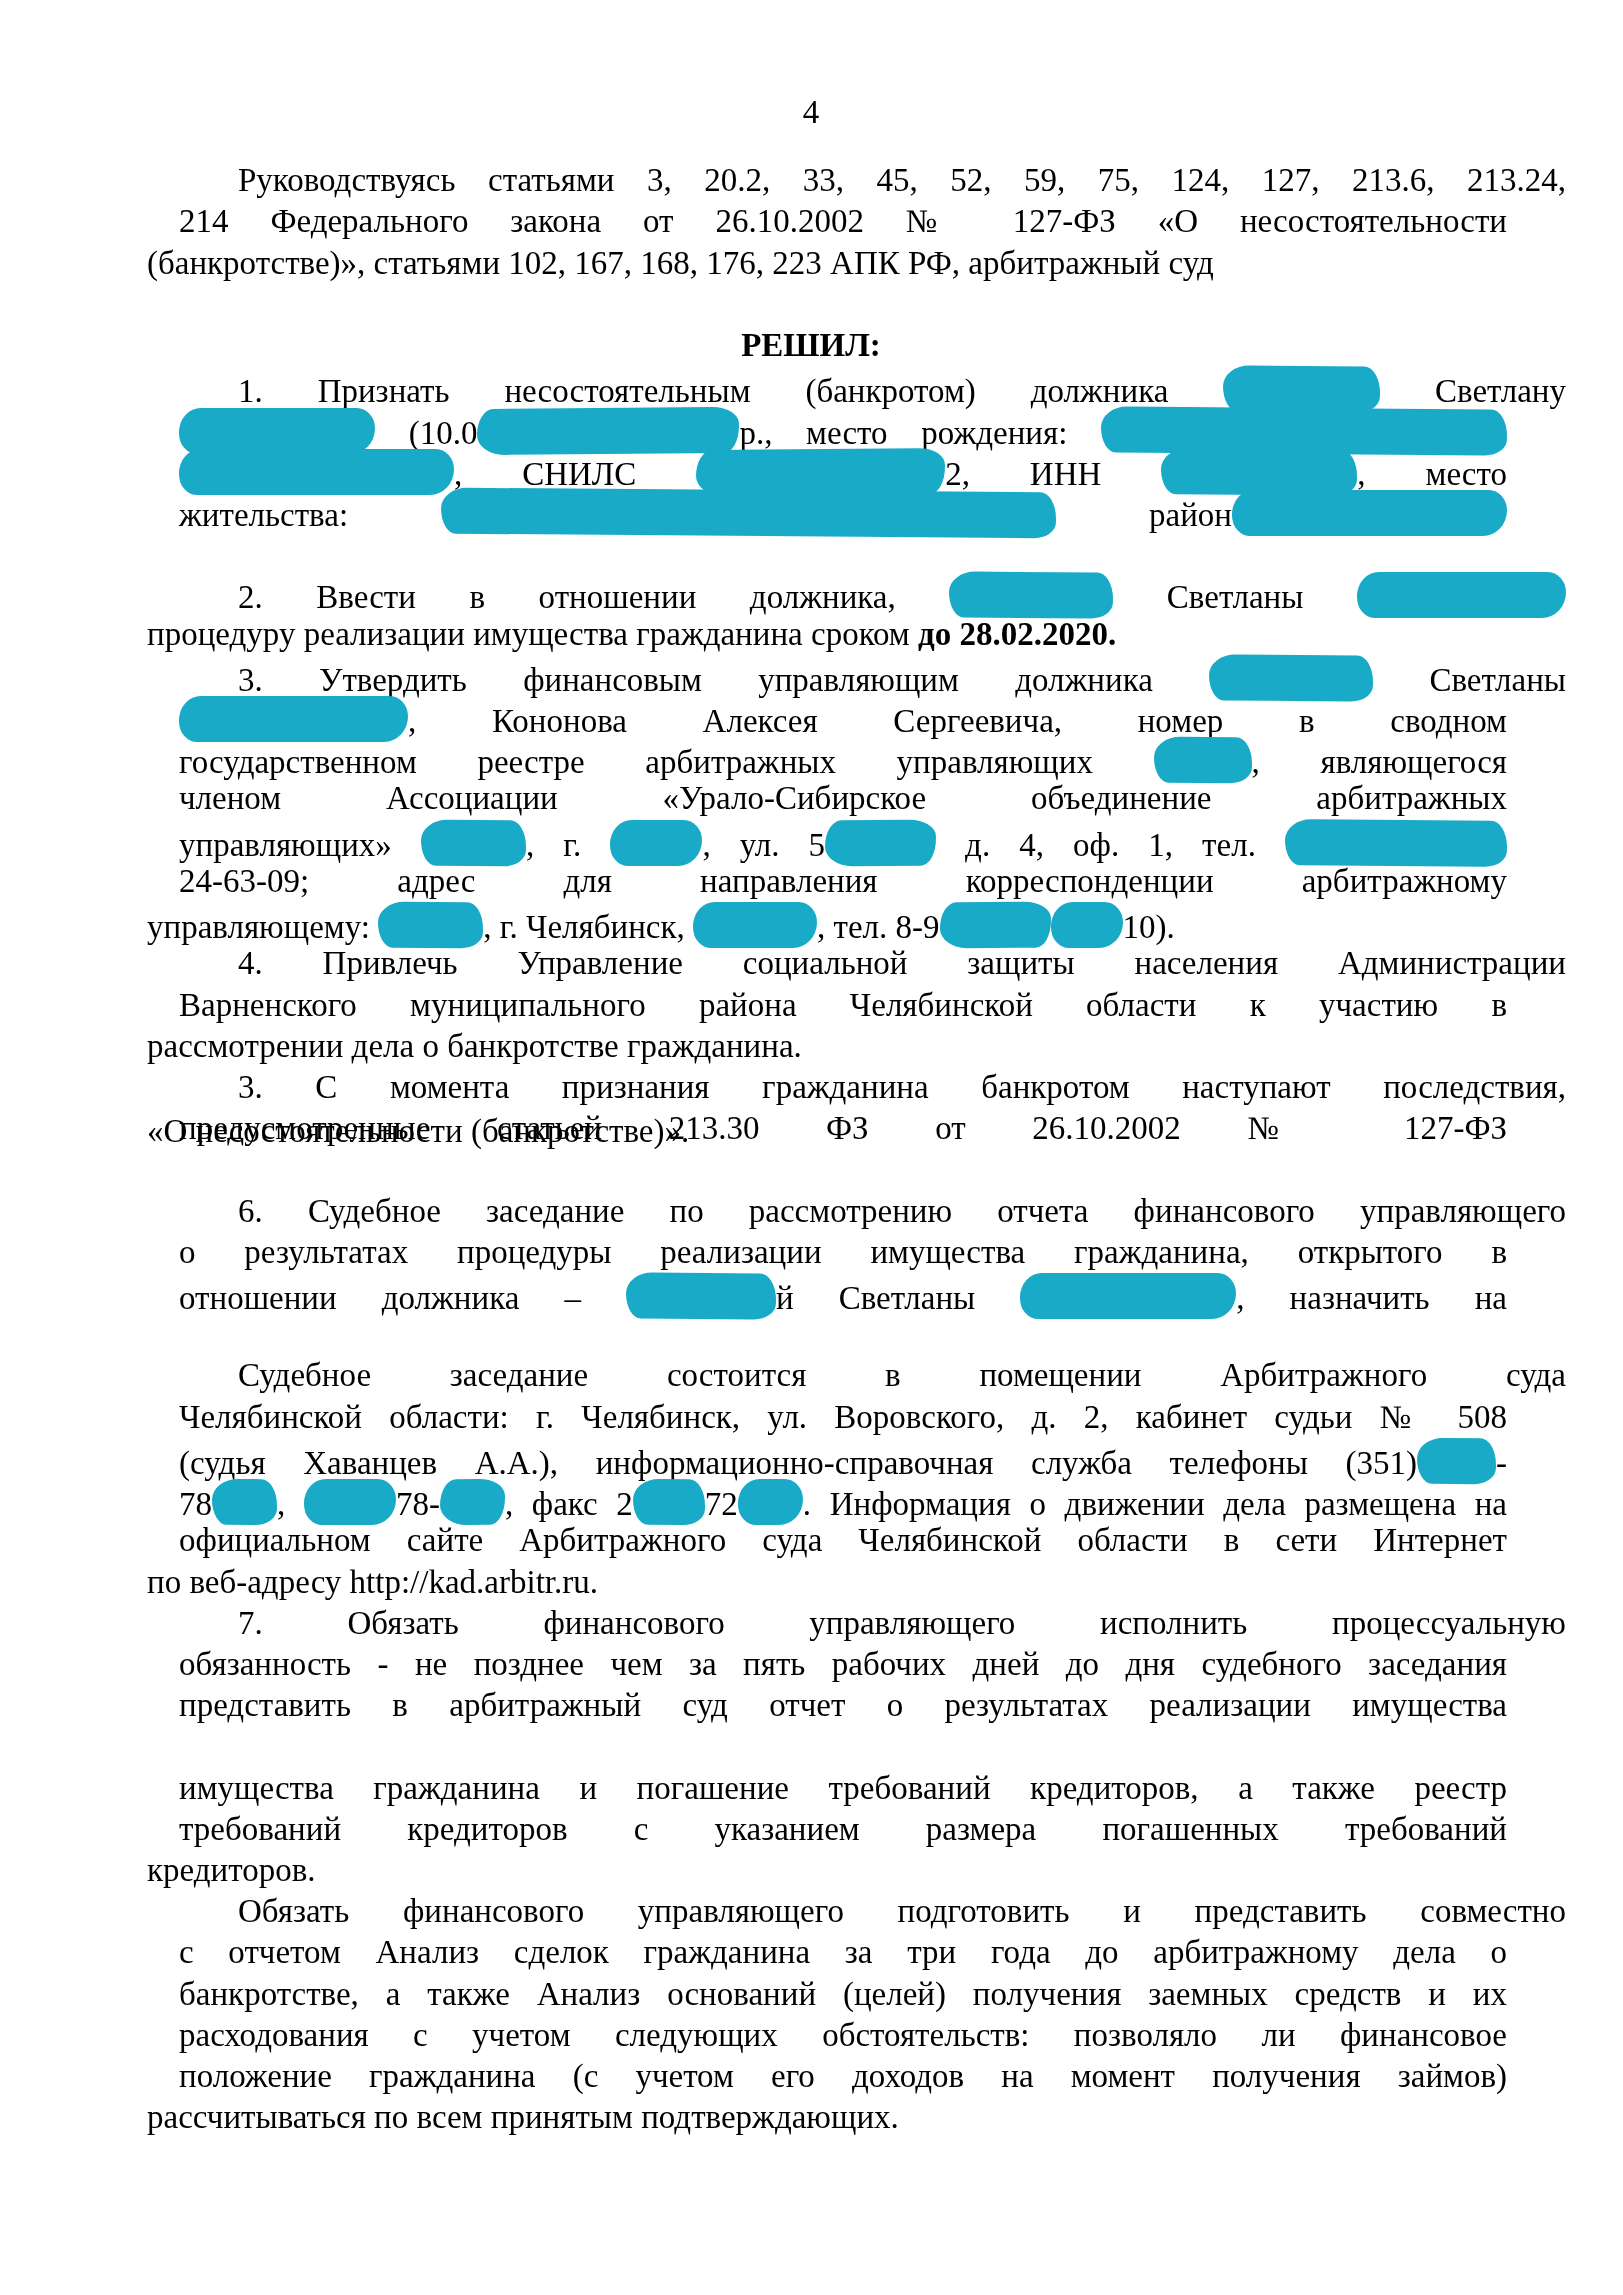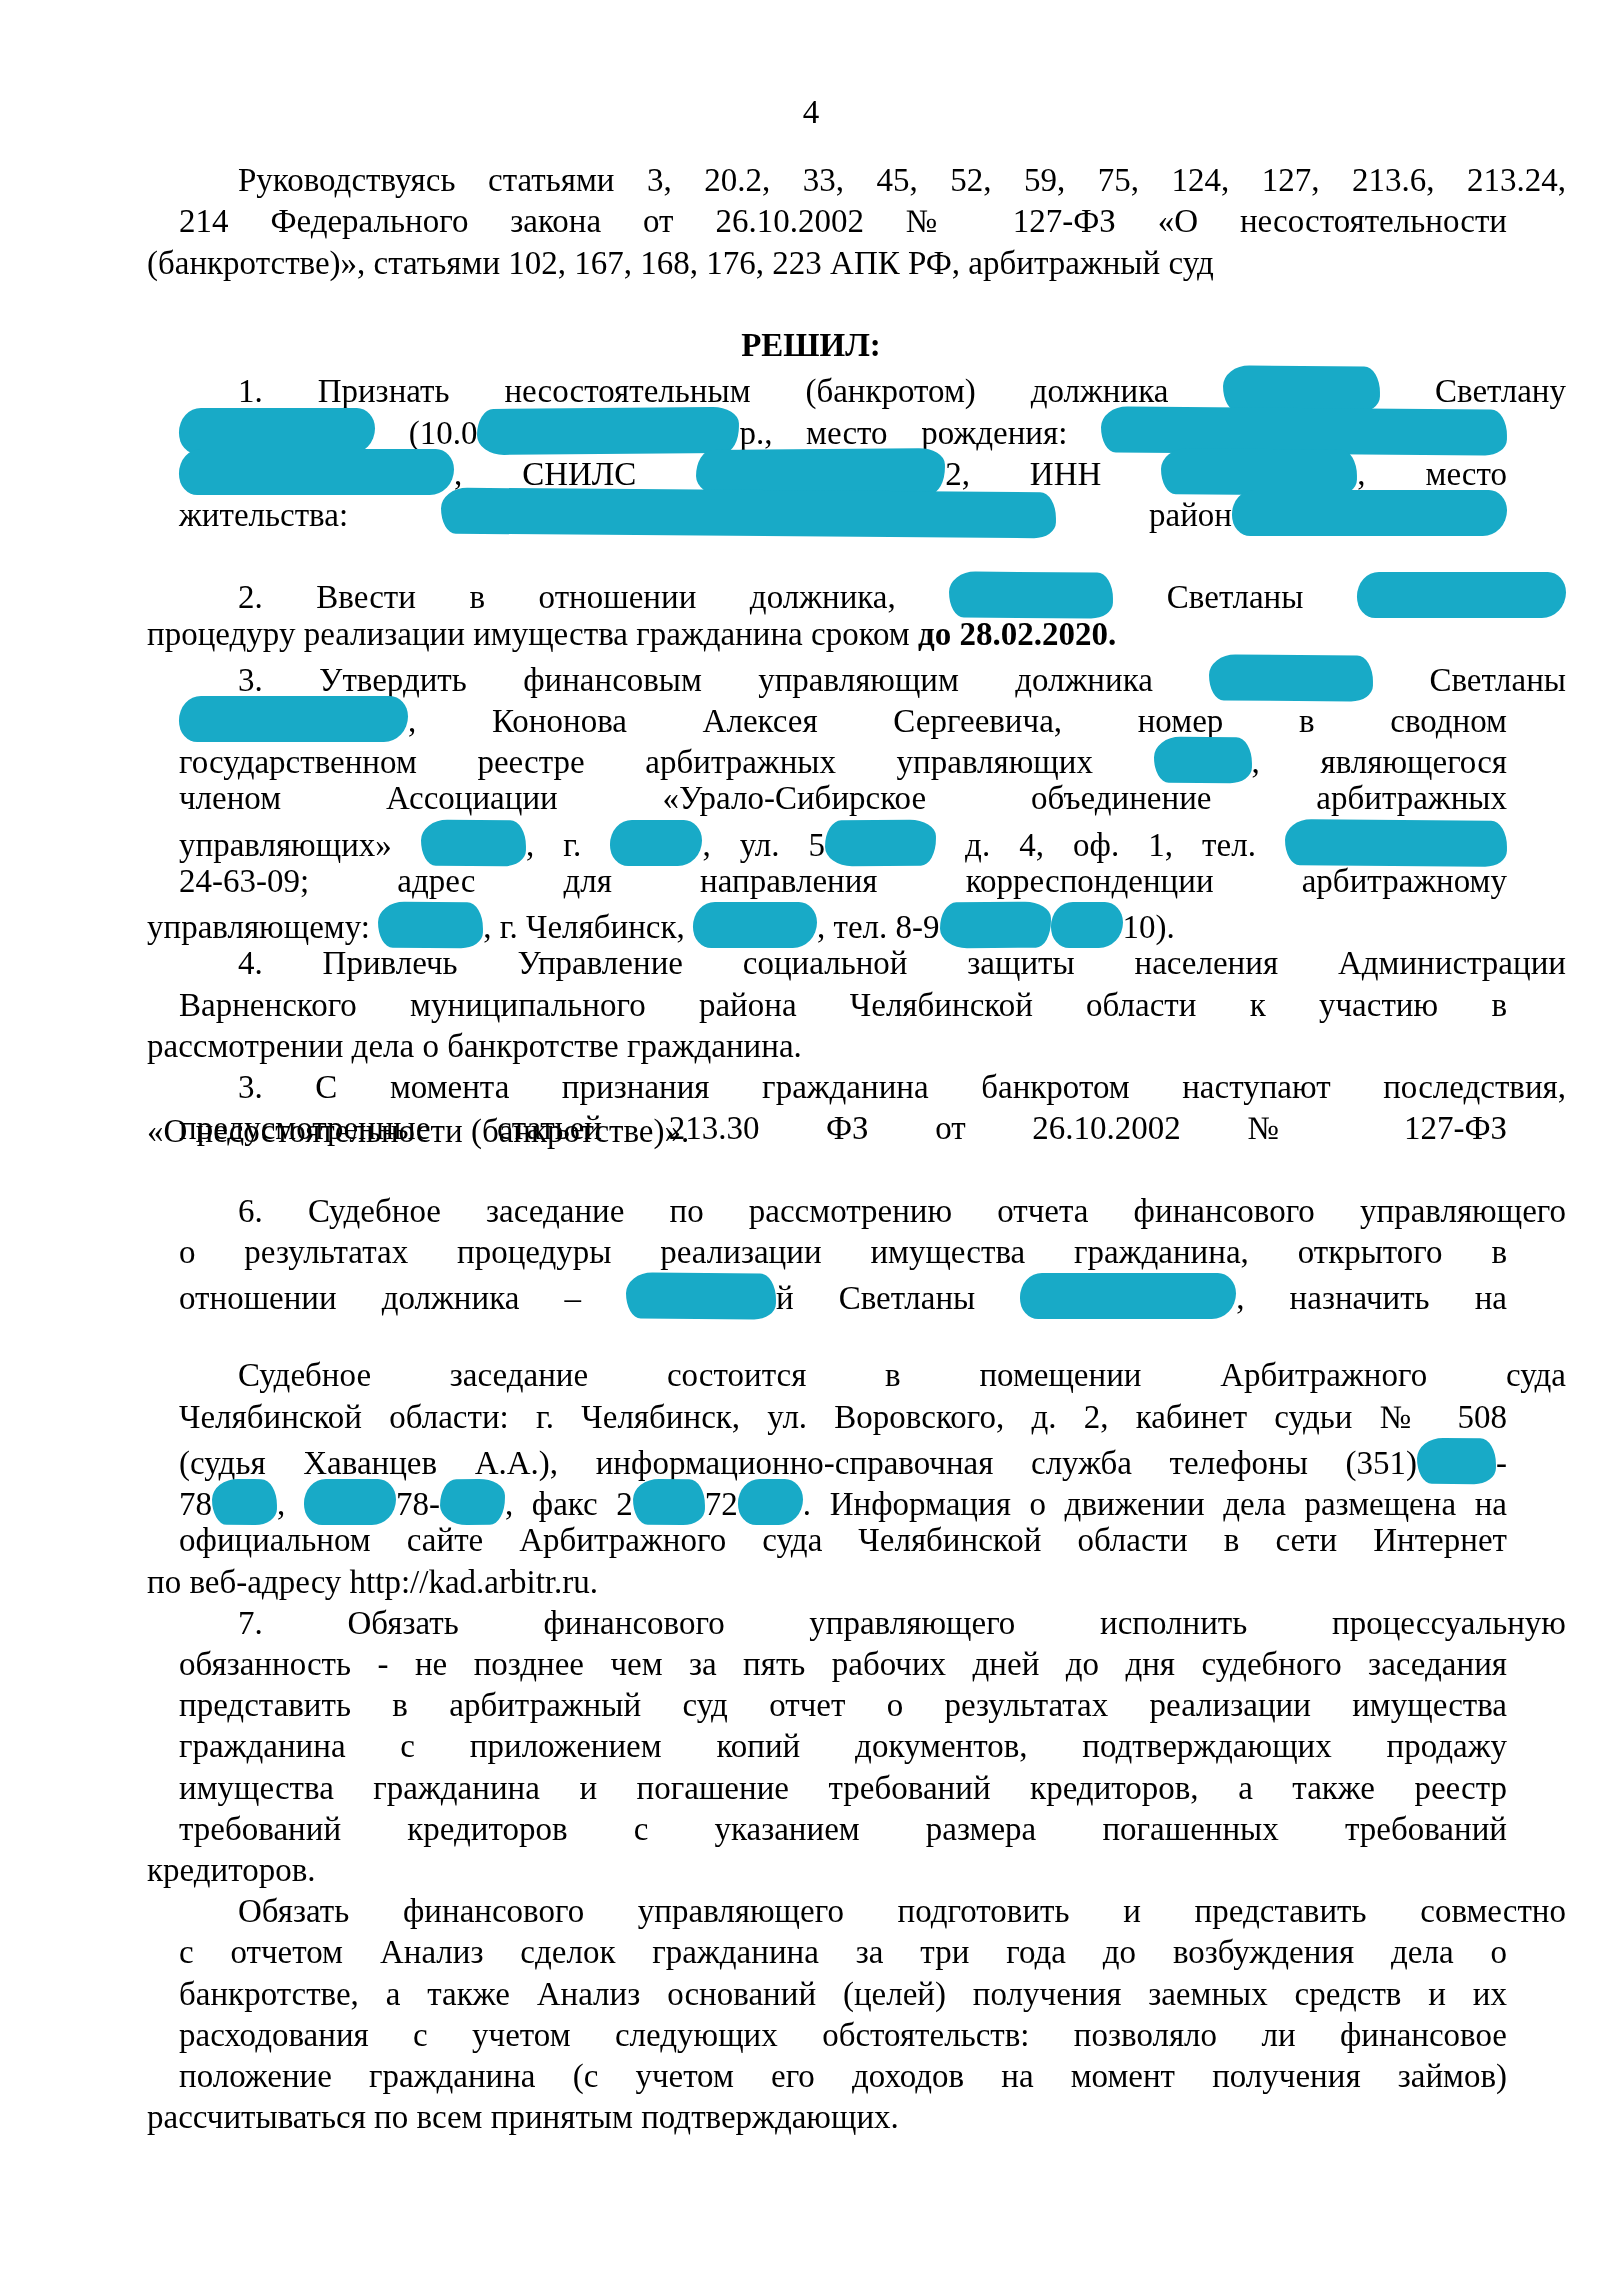--- a/index.html
+++ b/index.html
@@ -79,24 +79,23 @@
     <div class="line justify" style="top: 1273px;"><span class="seg">отношении должника – </span><span class="redact v1" style="width: 150px;"></span><span class="seg">й Светланы </span><span class="redact v0" style="width: 216px;"></span><span class="seg">, назначить на</span></div>
     <div class="line justify" style="top: 1355px; padding-left: 59px;"><span class="seg">Судебное заседание состоится в помещении Арбитражного суда</span></div>
     <div class="line justify" style="top: 1397px;"><span class="seg">Челябинской области: г. Челябинск, ул. Воровского, д. 2, кабинет судьи № 508</span></div>
     <div class="line justify" style="top: 1438px;"><span class="seg">(судья Хаванцев А.А.), информационно-справочная служба телефоны (351)</span><span class="redact v1" style="width: 79px;"></span><span class="seg">-</span></div>
     <div class="line justify" style="top: 1479px;"><span class="seg">78</span><span class="redact v1" style="width: 65px;"></span><span class="seg">, </span><span class="redact v0" style="width: 92px;"></span><span class="seg">78-</span><span class="redact v2" style="width: 65px;"></span><span class="seg">, факс 2</span><span class="redact v1" style="width: 72px;"></span><span class="seg">72</span><span class="redact v0" style="width: 65px;"></span><span class="seg">. Информация о движении дела размещена на</span></div>
     <div class="line justify" style="top: 1520px;"><span class="seg">официальном сайте Арбитражного суда Челябинской области в сети Интернет</span></div>
     <div class="line left" style="top: 1562px;"><span class="seg">по веб-адресу http://kad.arbitr.ru.</span></div>
     <div class="line justify" style="top: 1603px; padding-left: 59px;"><span class="seg">7. Обязать финансового управляющего исполнить процессуальную</span></div>
     <div class="line justify" style="top: 1644px;"><span class="seg">обязанность - не позднее чем за пять рабочих дней до дня судебного заседания</span></div>
     <div class="line justify" style="top: 1685px;"><span class="seg">представить в арбитражный суд отчет о результатах реализации имущества</span></div>
-    <div class="line justify" style="top: 1726px;"><span class="seg">гражданина с приложением копий документов, подтверждающих продажу</span></div>
     <div class="line justify" style="top: 1768px;"><span class="seg">имущества гражданина и погашение требований кредиторов, а также реестр</span></div>
     <div class="line justify" style="top: 1809px;"><span class="seg">требований кредиторов с указанием размера погашенных требований</span></div>
     <div class="line left" style="top: 1850px;"><span class="seg">кредиторов.</span></div>
     <div class="line justify" style="top: 1891px; padding-left: 59px;"><span class="seg">Обязать финансового управляющего подготовить и представить совместно</span></div>
-    <div class="line justify" style="top: 1932px;"><span class="seg">с отчетом Анализ сделок гражданина за три года до возбуждения дела о</span></div>
+    <div class="line justify" style="top: 1932px;"><span class="seg">с отчетом Анализ сделок гражданина за три года до арбитражному дела о</span></div>
     <div class="line justify" style="top: 1974px;"><span class="seg">банкротстве, а также Анализ оснований (целей) получения заемных средств и их</span></div>
     <div class="line justify" style="top: 2015px;"><span class="seg">расходования с учетом следующих обстоятельств: позволяло ли финансовое</span></div>
     <div class="line justify" style="top: 2056px;"><span class="seg">положение гражданина (с учетом его доходов на момент получения займов)</span></div>
     <div class="line left" style="top: 2097px;"><span class="seg">рассчитываться по всем принятым подтверждающих.</span></div>
   </div>
 
 
 </body></html>

